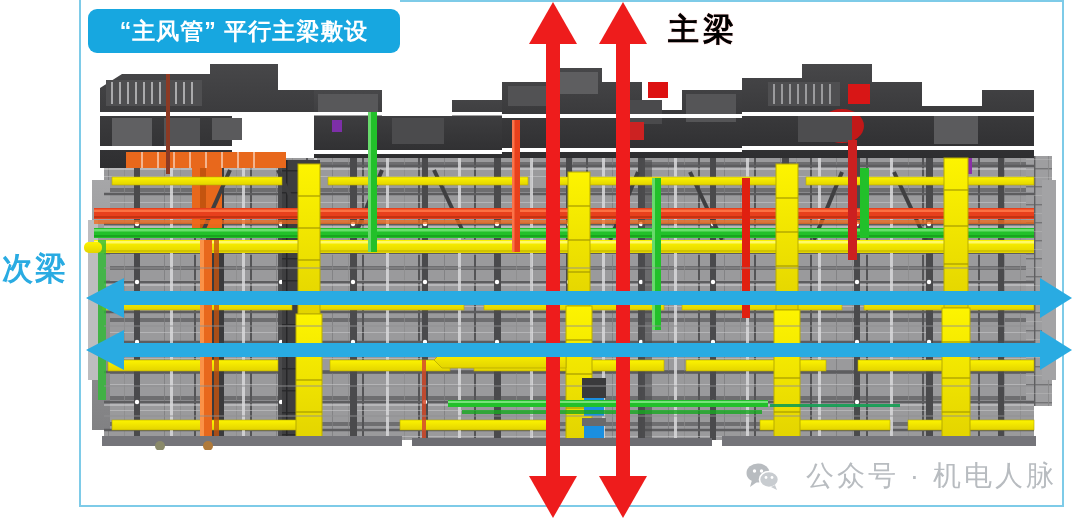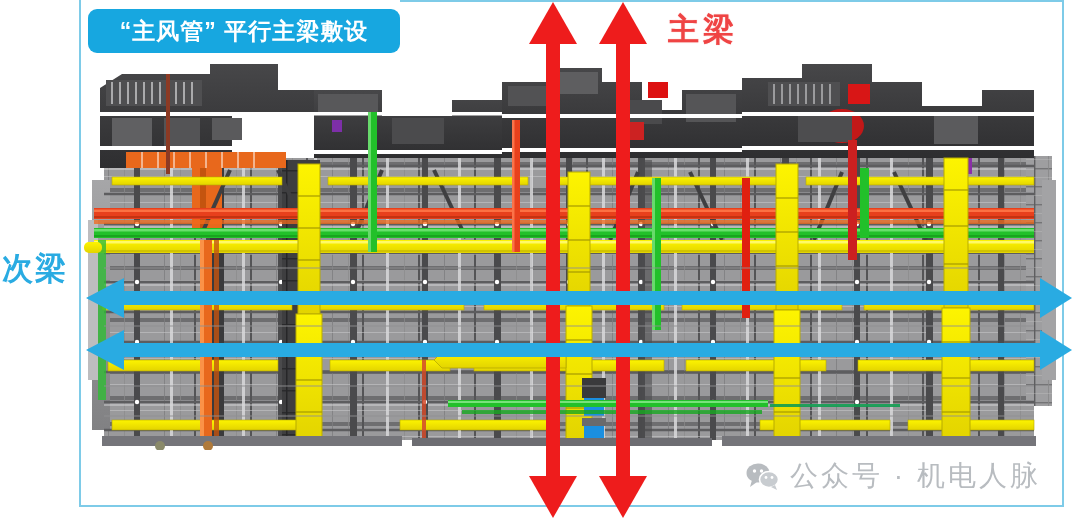--- a/index.html
+++ b/index.html
@@ -69,21 +69,21 @@
     z-index: 5;
   }
   .model-stage svg { display: block; }
 
   
   .label-main-beam {
     position: absolute;
     left: 668px; top: 9px;
     font-size: 31px;
     font-weight: bold;
-    color: #ef4444;
+    color: #000000;
     letter-spacing: 4px;
     z-index: 25;
     text-shadow: 0 0 1px rgba(232,32,26,.45);
   }
   .label-sub-beam {
     position: absolute;
     left: 2px; top: 248px;
     font-size: 31px;
     font-weight: bold;
     color: #29abe2;
@@ -102,20 +102,21 @@
     display: flex;
     align-items: center;
     gap: 10px;
     z-index: 26;
   }
   .watermark .wm-text {
     font-size: 28px;
     color: #b8bcc0;
     letter-spacing: 3px;
     white-space: nowrap;
+    margin-left: 16px;
   }
   .wechat-logo { width: 34px; height: 28px; position: relative; }
 </style>
 </head>
 <body>
 
 <div id="root">
 
   <div class="frame-top-left"></div>
   <div class="frame-top-right"></div>

